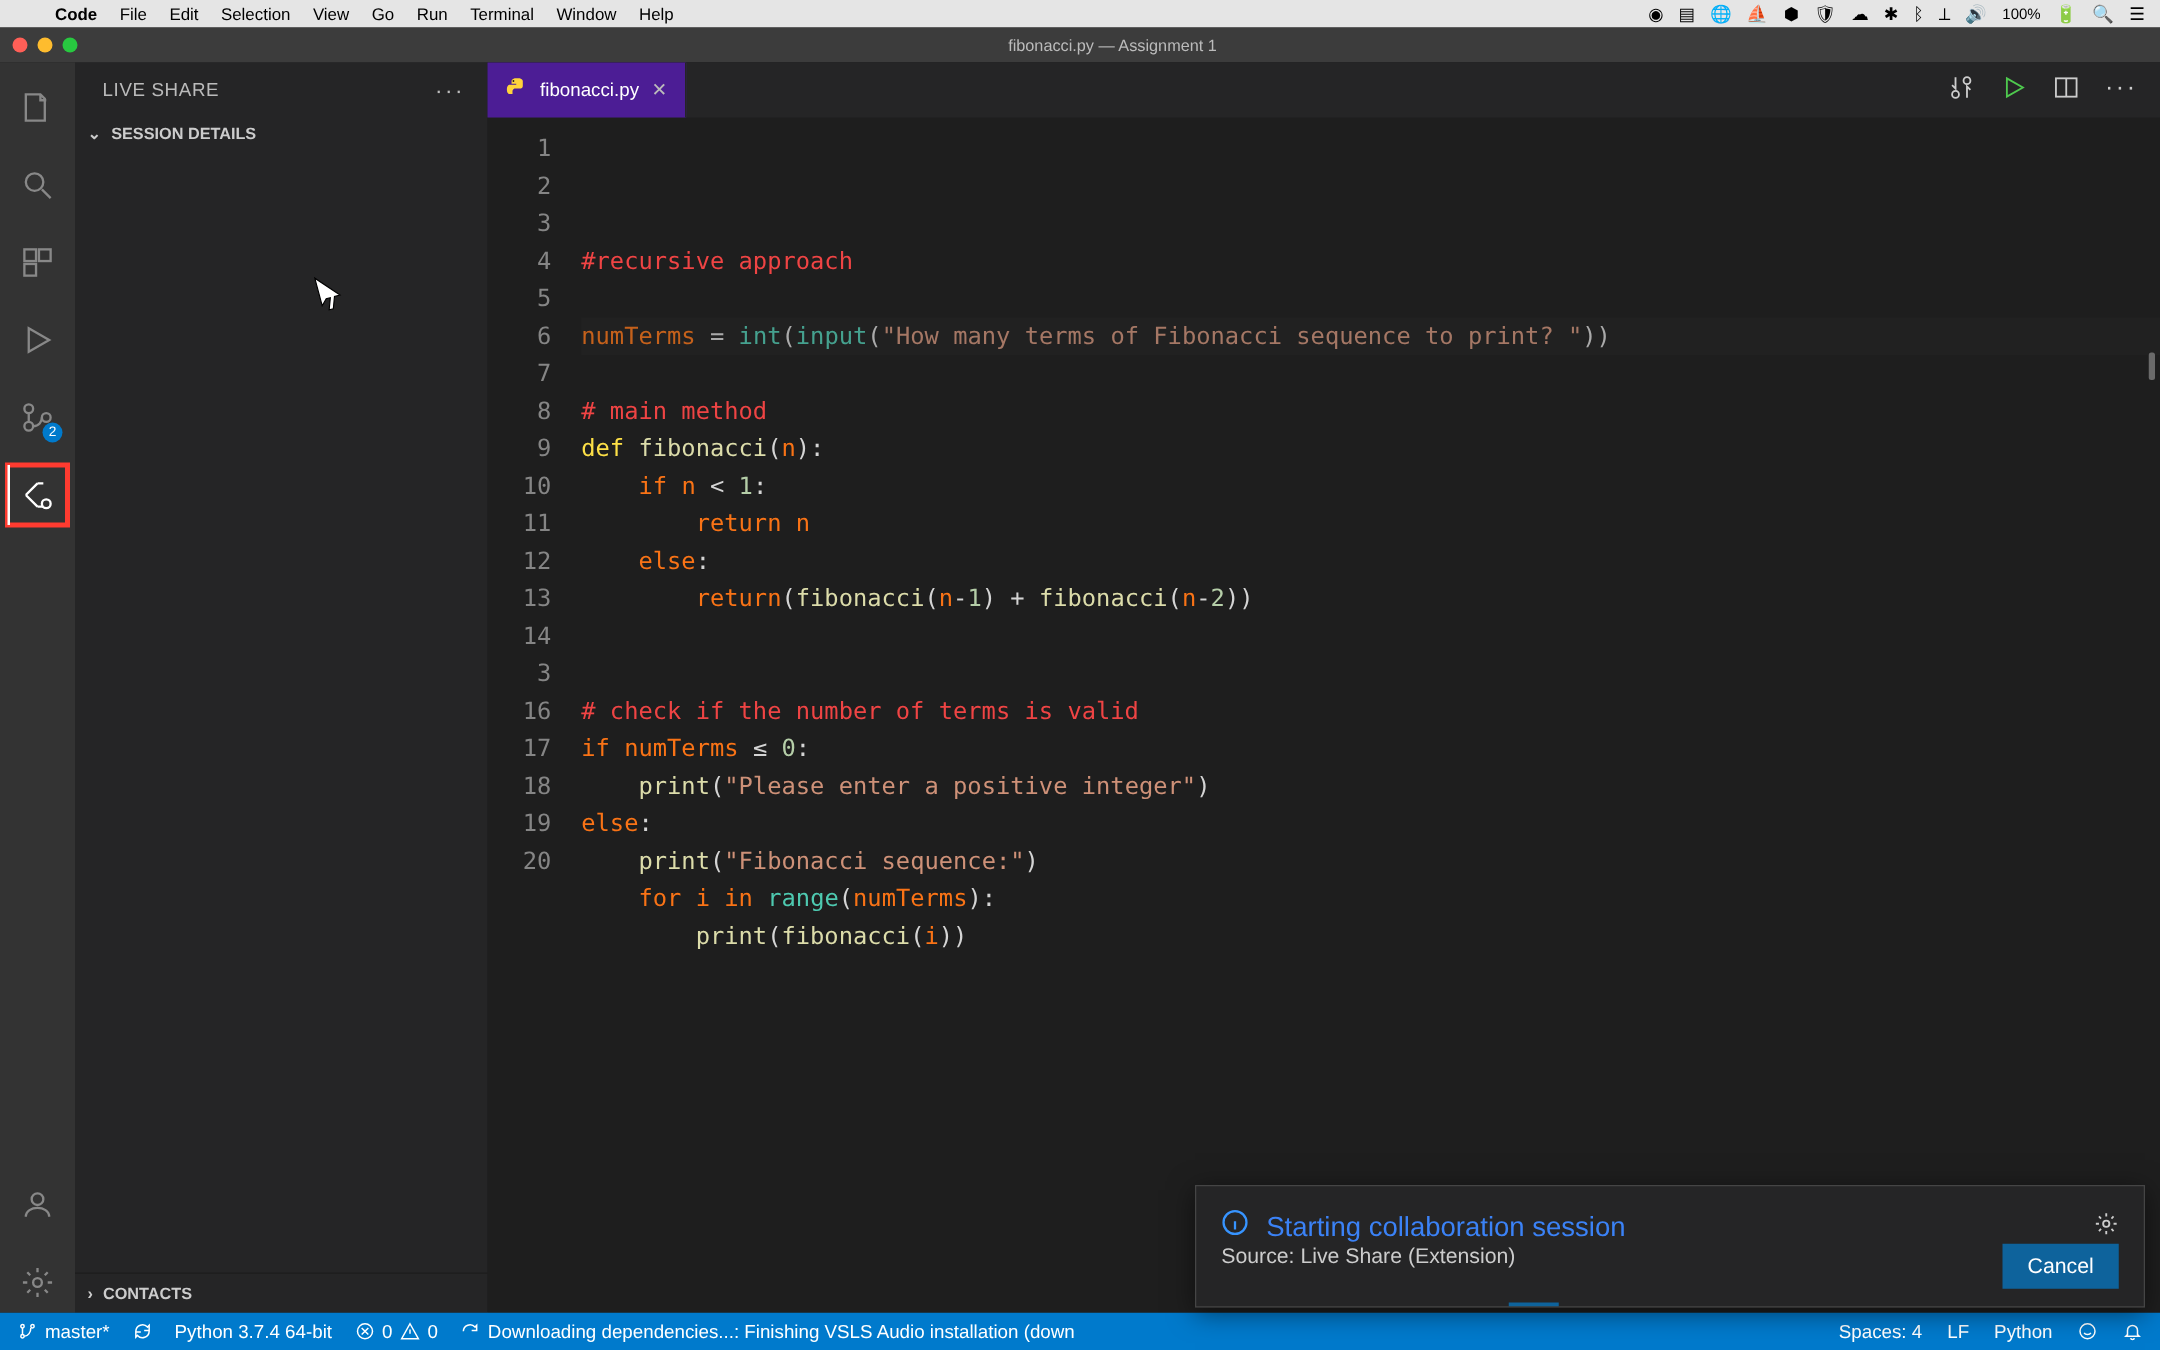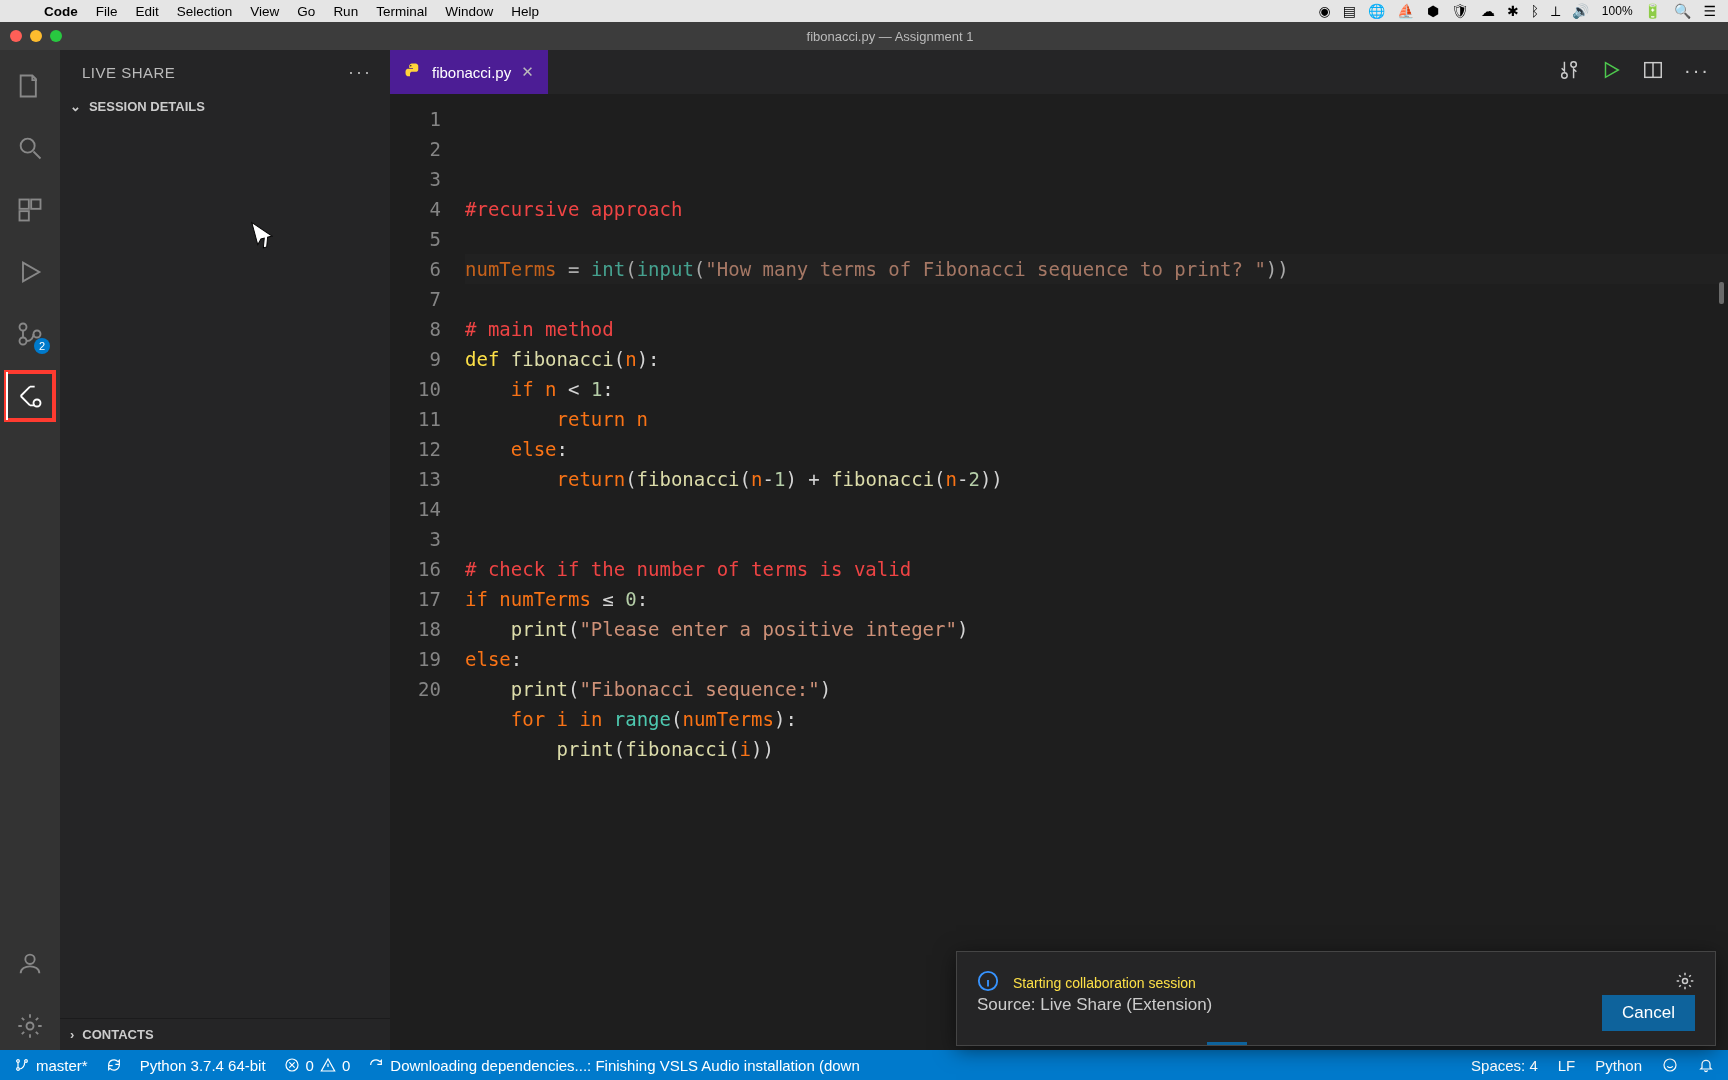--- a/index.html
+++ b/index.html
@@ -167,21 +167,21 @@
     bottom:4px;
     width:760px;
     background:#252526;
     border:1px solid #454545;
     color:#ccc;
     padding:18px 20px 14px 20px;
     box-shadow:0 4px 20px rgba(0,0,0,0.5);
   }
   .toast-row { display:flex; align-items:center; gap:14px; }
   .toast-row.first { justify-content:space-between; }
-  .toast-title { display:flex; align-items:center; gap:14px; font-size:14px; color:#fde047; }
+  .toast-title { display:flex; align-items:flex-end; gap:14px; font-size:22px; color:#3b82f6; }
   .toast-title .info-icon { color:#3794ff; }
   .toast .gear { color:#ccc; cursor:pointer; }
   .toast-source { font-size:17px; color:#ccc; display:flex; justify-content:space-between; align-items:flex-start;}
   .toast .btn {
     background:#0e639c; color:#fff; border:none; padding:8px 20px; font-size:17px; cursor:pointer;
   }
   .toast .progress { position:absolute; left:0; bottom:0; height:3px; width:100%; background:transparent; }
   .toast .progress .bar { width:40px; height:3px; background:#0e639c; margin-left:250px;}
 
   

